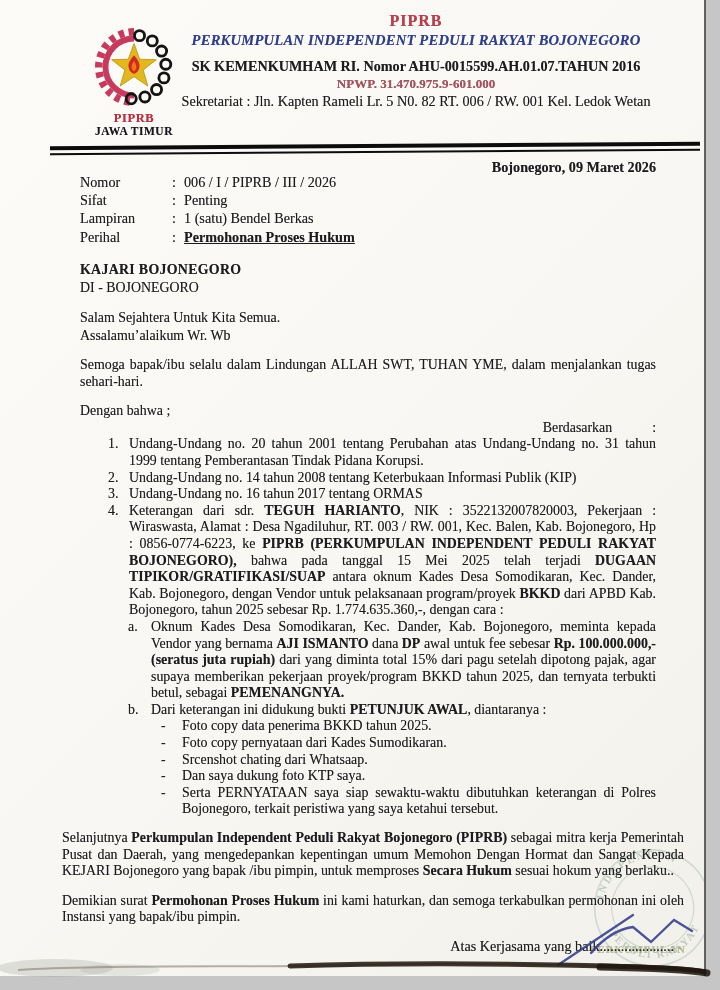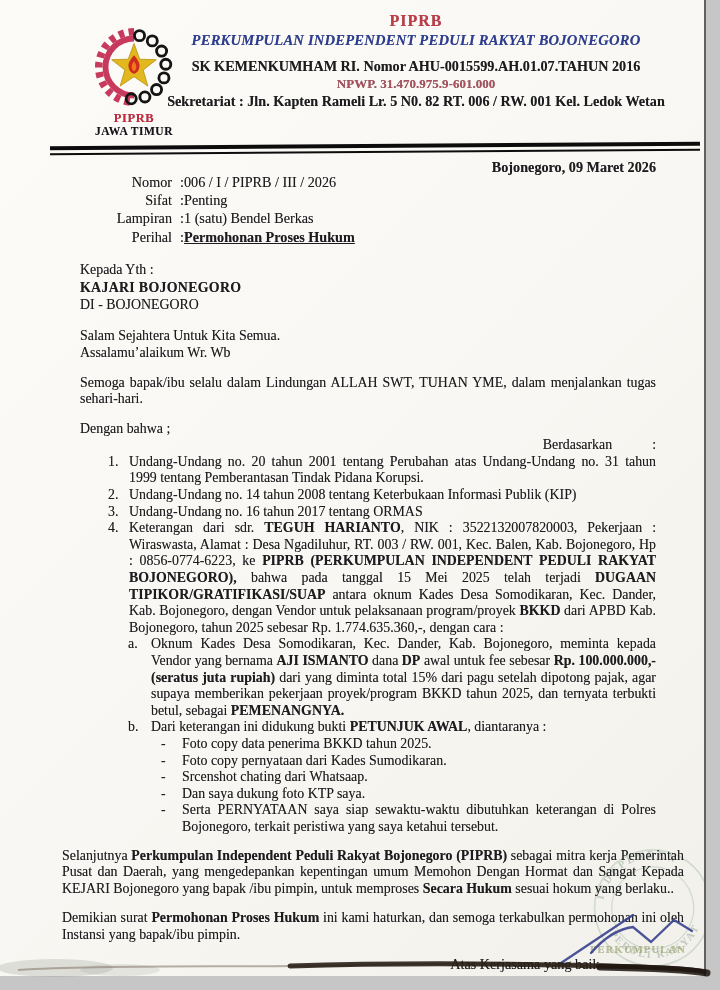--- a/index.html
+++ b/index.html
@@ -14,29 +14,29 @@
   .letterhead{position:relative;height:128px;margin-top:12px;}
   .logo-svg{position:absolute;left:82px;top:8px;width:104px;height:94px;}
   .logo-cap{position:absolute;left:66px;top:100px;width:136px;text-align:center;line-height:13px;}
   .cap-abbr{color:#c6283c;font-weight:700;font-size:12.5px;letter-spacing:.6px;}
   .cap-region{color:#15151a;font-weight:700;font-size:11.5px;letter-spacing:.5px;}
   .lh-text{margin-left:152px;width:528px;text-align:center;}
   .lh-abbr{color:#c13a47;font-weight:700;font-size:16px;letter-spacing:1px;}
   .lh-org{color:#2c3e94;font-weight:700;font-size:14.6px;letter-spacing:.2px;margin-top:2px;font-style:italic;}
   .lh-sk{font-weight:700;font-size:14.2px;margin-top:9px;}
   .lh-npwp{color:#a8505c;font-weight:600;font-size:13px;margin-top:1px;}
-  .lh-sec{font-weight:700;font-size:14.2px;margin-top:1px;}
+  .lh-sec{font-weight:400;font-size:14.2px;margin-top:1px;}
   .rule{margin:4px 4px 0 50px;height:3px;border-top:4px solid #0c0c0c;border-bottom:2px solid #0c0c0c;
         transform:rotate(-0.4deg);}
 
   
   .meta{position:relative;margin:6px 48px 16px 80px;height:86px;font-size:14.2px;}
   .date{position:absolute;right:0;top:0;font-weight:600;}
   .mrows{position:absolute;left:0;top:14px;}
-  .mrow{display:flex;line-height:18.2px;text-align:right;}
+  .mrow{display:flex;line-height:18.2px;}
   .mlabel{width:92px;}
   .mcolon{width:12px;}
   .mval.b{font-weight:700;}
   .mval.u{text-decoration:underline;}
 
   
   .content{position:relative;z-index:2;margin:0 48px 0 80px;font-size:13.9px;line-height:16.6px;
            text-align:justify;}
   .recipient{margin-top:15px;line-height:17.5px;}
   .rec-name{font-weight:700;letter-spacing:.3px;}
@@ -130,21 +130,20 @@
         <div class="mrow">
           <span class="mlabel">Perihal</span>
           <span class="mcolon">:</span>
           <span class="mval b u">Permohonan Proses Hukum</span>
         </div>
       </div>
     </div>
 
     <div class="content">
       <div class="recipient">
-        <div>Kepada Yth :</div>
         <div class="rec-name">KAJARI BOJONEGORO</div>
         <div>DI - BOJONEGORO</div>
       </div>
 
       <div class="greeting">
         <div>Salam Sejahtera Untuk Kita Semua.</div>
         <div>Assalamu’alaikum Wr. Wb</div>
       </div>
 
       <div class="blessing">Semoga bapak/ibu selalu dalam Lindungan ALLAH SWT, TUHAN YME, dalam menjalankan tugas sehari-hari.</div>

